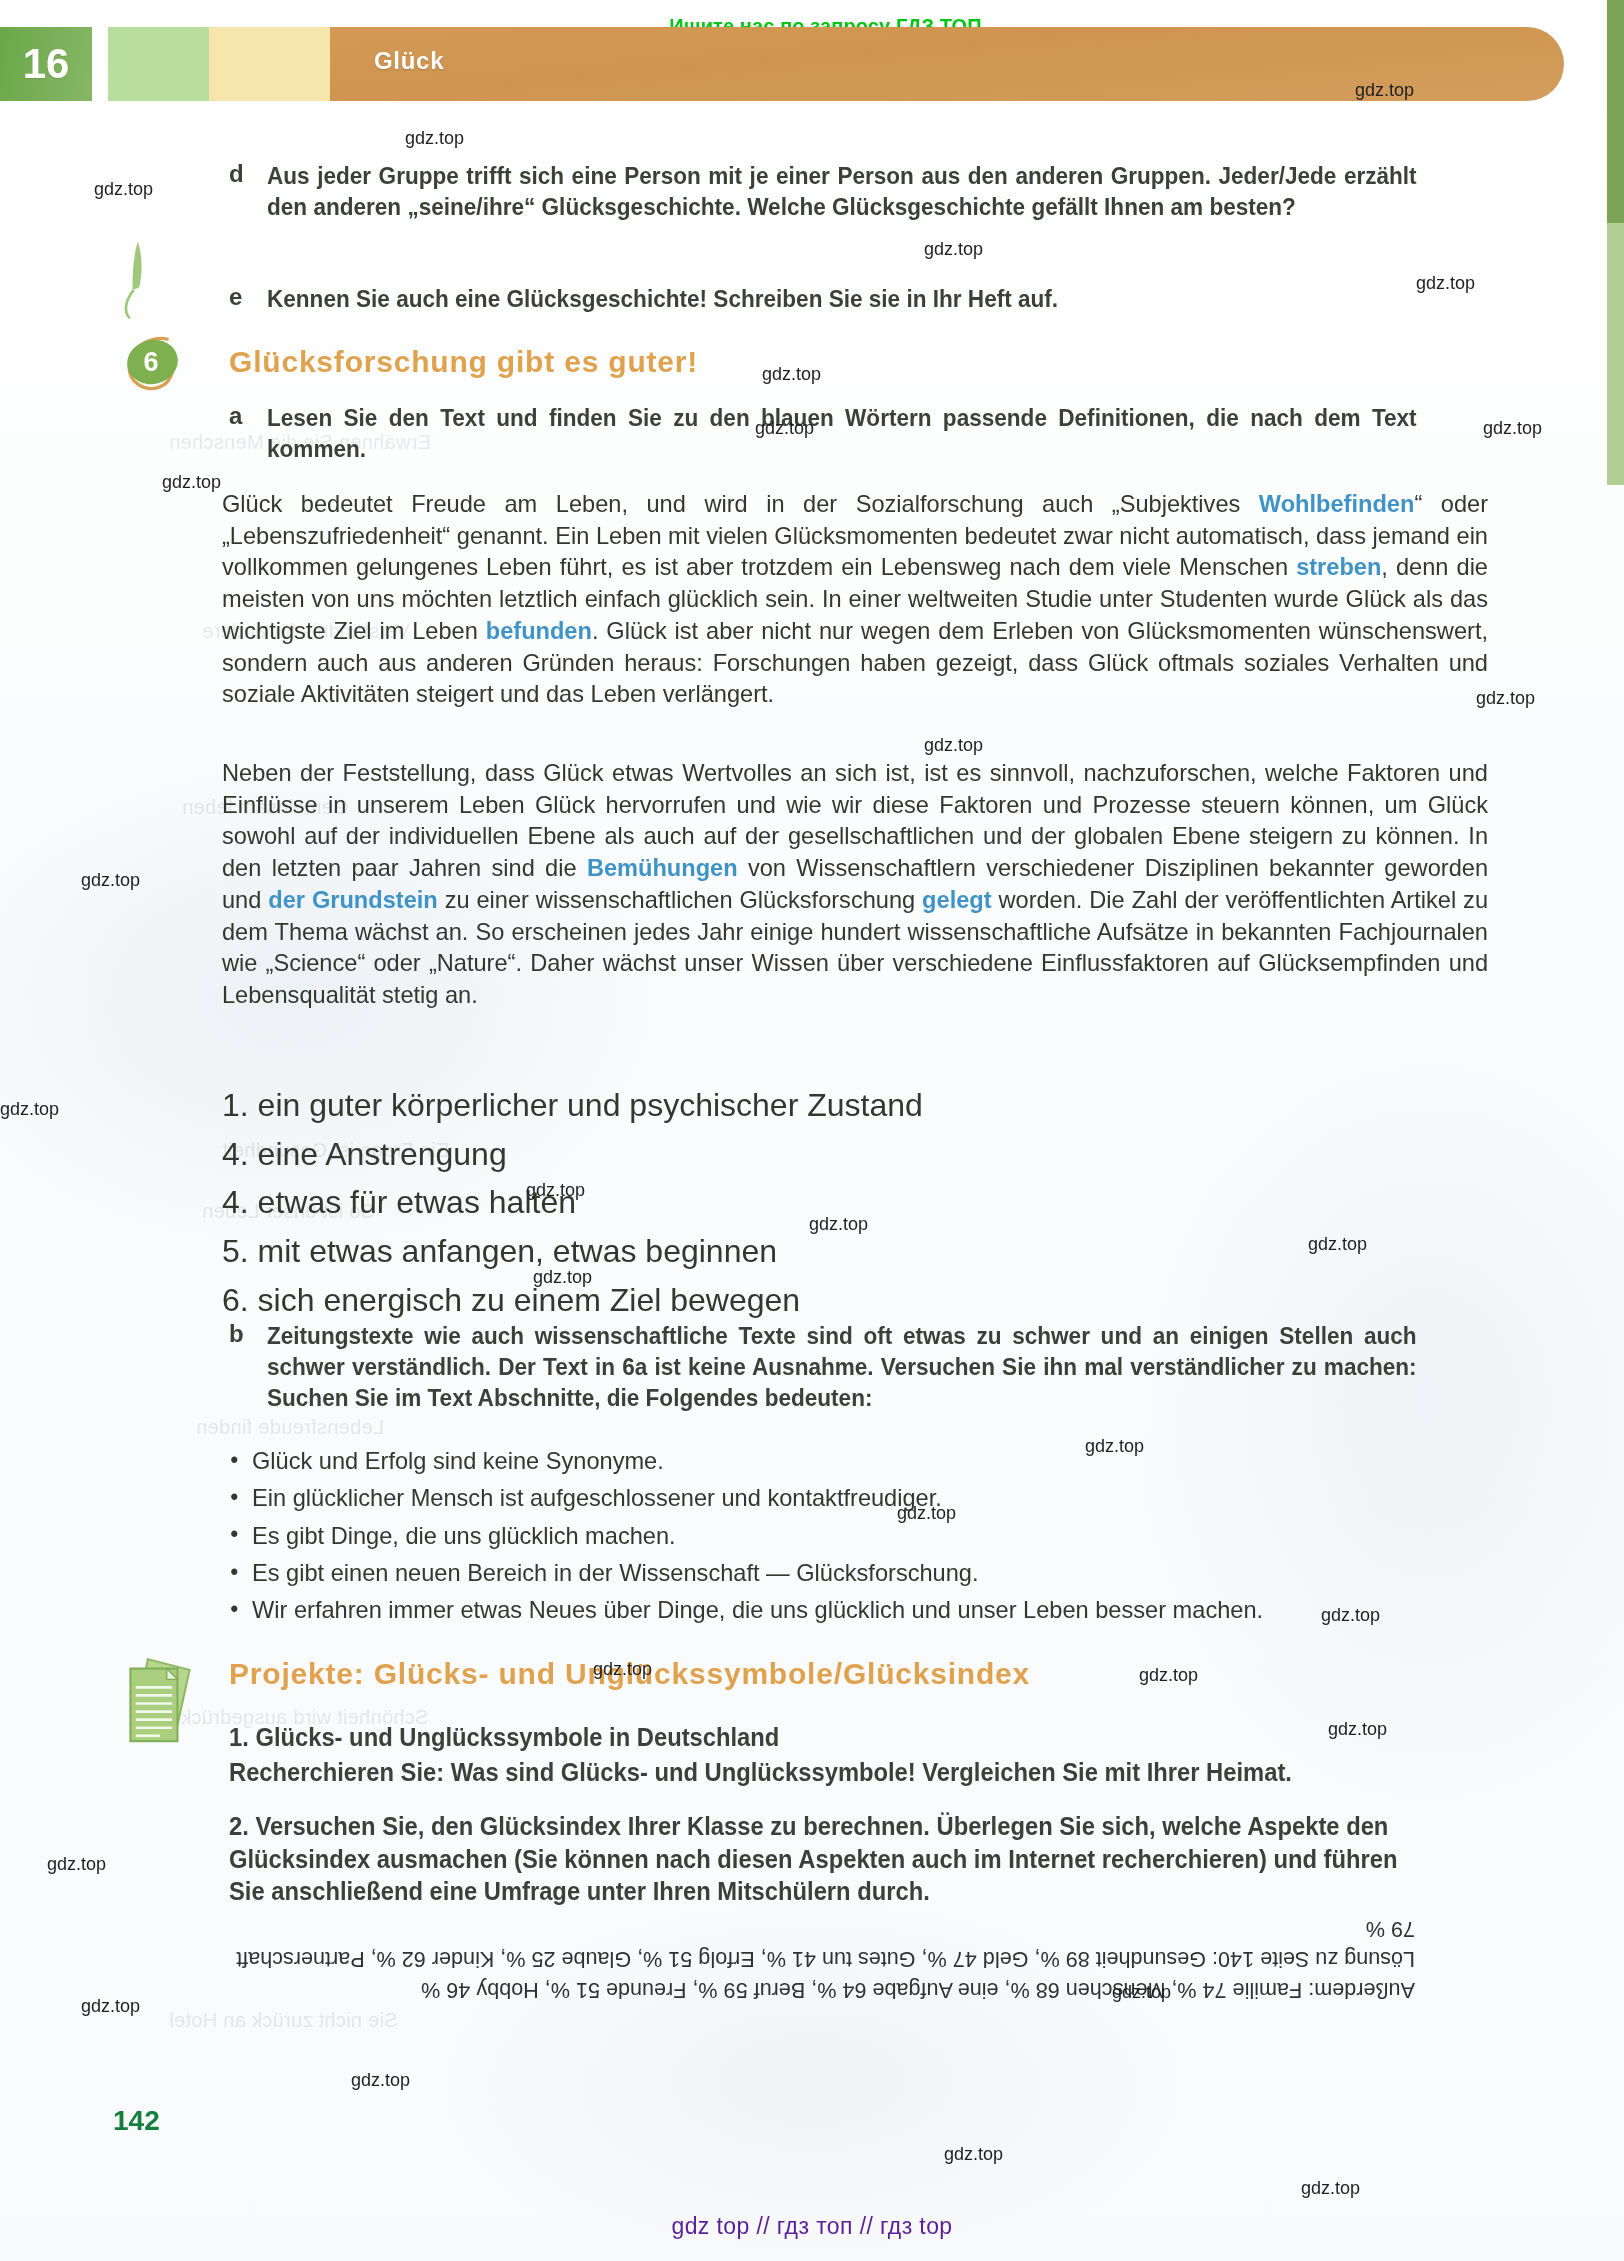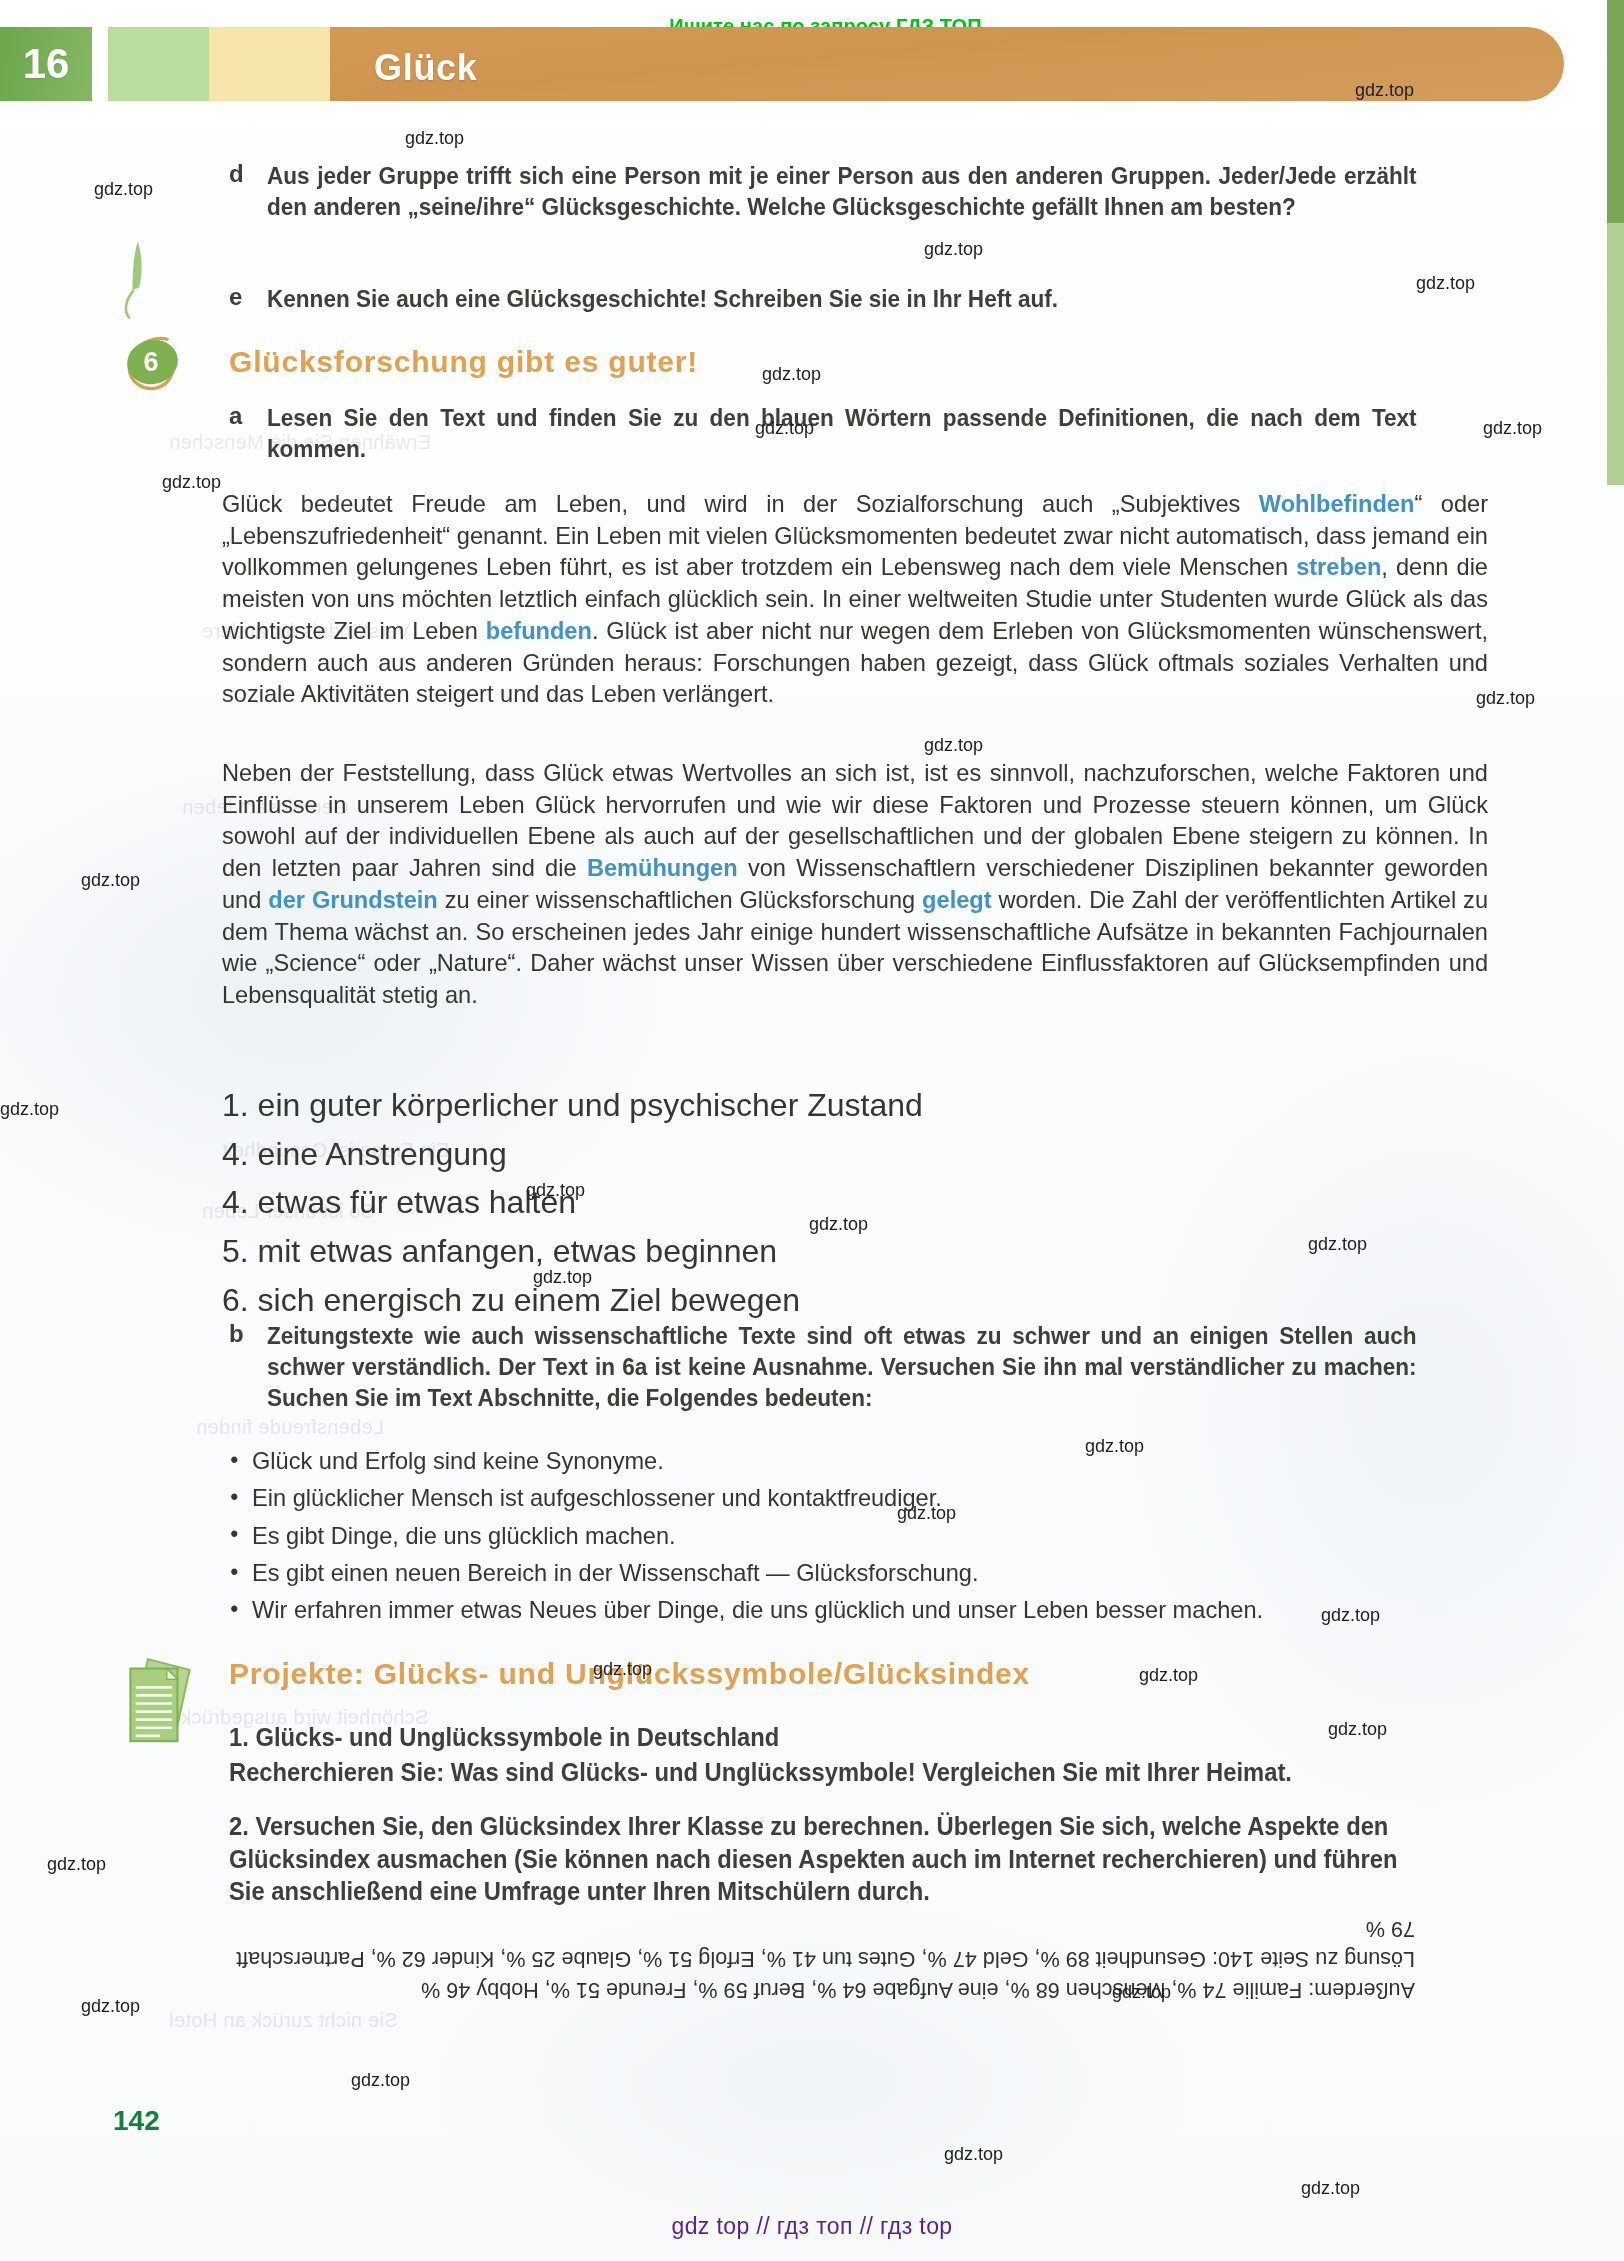--- a/index.html
+++ b/index.html
@@ -55,21 +55,21 @@
     background:linear-gradient(175deg,#d49a55,#cf9550 40%,#d49d5c);
     border-top-right-radius:39px;border-bottom-right-radius:39px;
   }
   .hb-num span{
     display:block;color:#ffffff;font-size:42px;font-weight:bold;
     text-align:center;line-height:74px;
     text-shadow:0 0.7px 1.3px rgba(0,0,0,.12);
   }
   .hb-title{
     position:absolute;left:374px;top:20px;
-    color:#ffffff;font-size:36px;font-weight:bold;
+    color:#ffffff;font-size:24px;font-weight:bold;
     letter-spacing:0.7px;
     text-shadow:0 0.7px 2px rgba(0,0,0,.18);
   }
   
   .edge-green{
     position:absolute;right:0;top:0;width:17.5px;height:485px;
     background:linear-gradient(180deg,#7ba456 0%,#7ba456 46%,#b2cf94 46%,#b2cf94 100%);
   }
 
   

